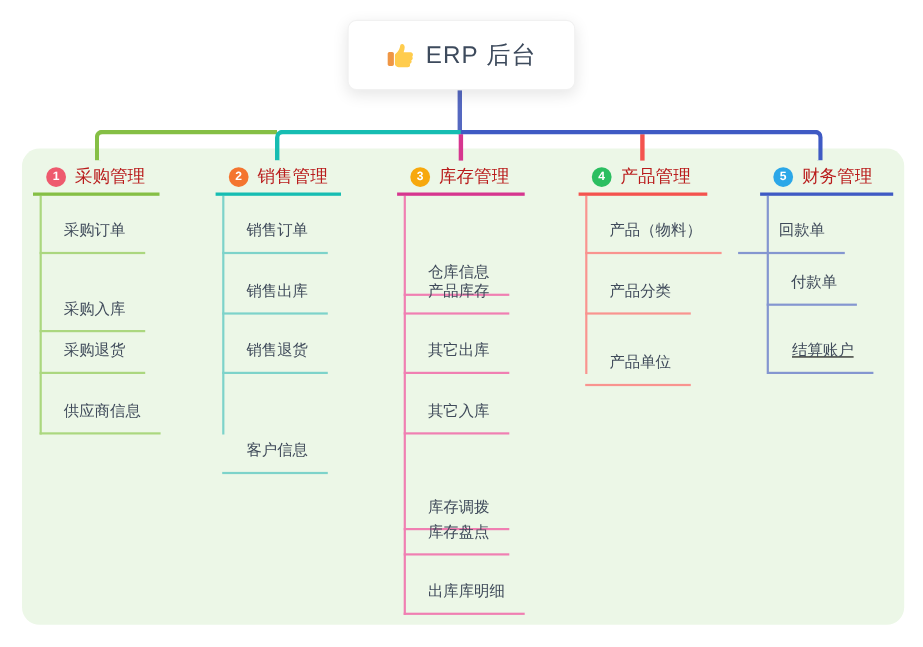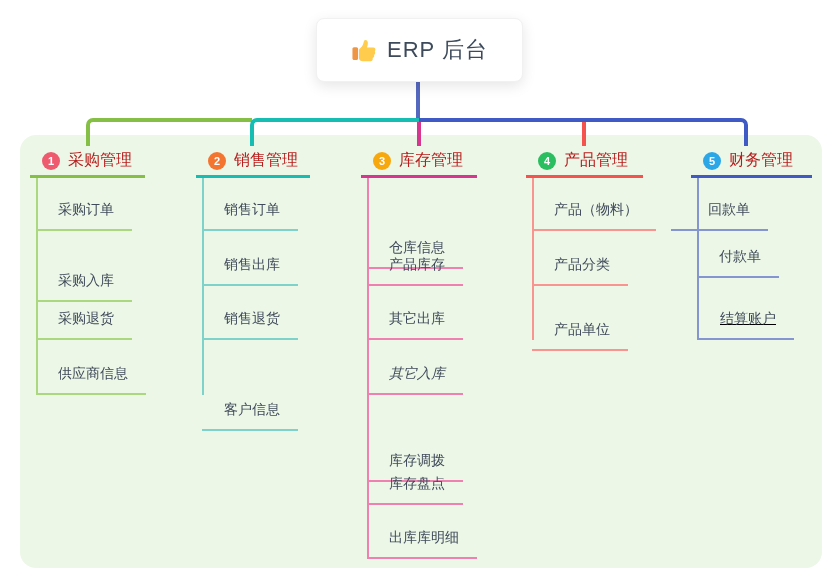--- a/index.html
+++ b/index.html
@@ -100,21 +100,21 @@
       <div class="spine" style="left: 367px; top: 178px; height: 381px; background: rgb(240, 127, 178);"></div>
       <div class="child-node" style="left: 367px; top: 201px; border-bottom: 2px solid rgb(240, 127, 178); margin-top: 38px;">
         <span class="child-label">仓库信息</span>
       </div>
       <div class="child-node" style="left: 367px; top: 256px; border-bottom: 2px solid rgb(240, 127, 178);">
         <span class="child-label">产品库存</span>
       </div>
       <div class="child-node" style="left: 367px; top: 310px; border-bottom: 2px solid rgb(240, 127, 178);">
         <span class="child-label">其它出库</span>
       </div>
-      <div class="child-node" style="left: 367px; top: 365px; border-bottom: 2px solid rgb(240, 127, 178); font-style: italic;">
+      <div class="child-node" style="left: 367px; top: 365px; border-bottom: 2px solid rgb(240, 127, 178);">
         <span class="child-label">其它入库</span>
       </div>
       <div class="child-node" style="left: 367px; top: 420px; border-bottom: 2px solid rgb(240, 127, 178); margin-top: 32px;">
         <span class="child-label">库存调拨</span>
       </div>
       <div class="child-node" style="left: 367px; top: 475px; border-bottom: 2px solid rgb(240, 127, 178);">
         <span class="child-label">库存盘点</span>
       </div>
       <div class="child-node" style="left: 367px; top: 529px; border-bottom: 2px solid rgb(240, 127, 178);">
         <span class="child-label">出库库明细</span>

